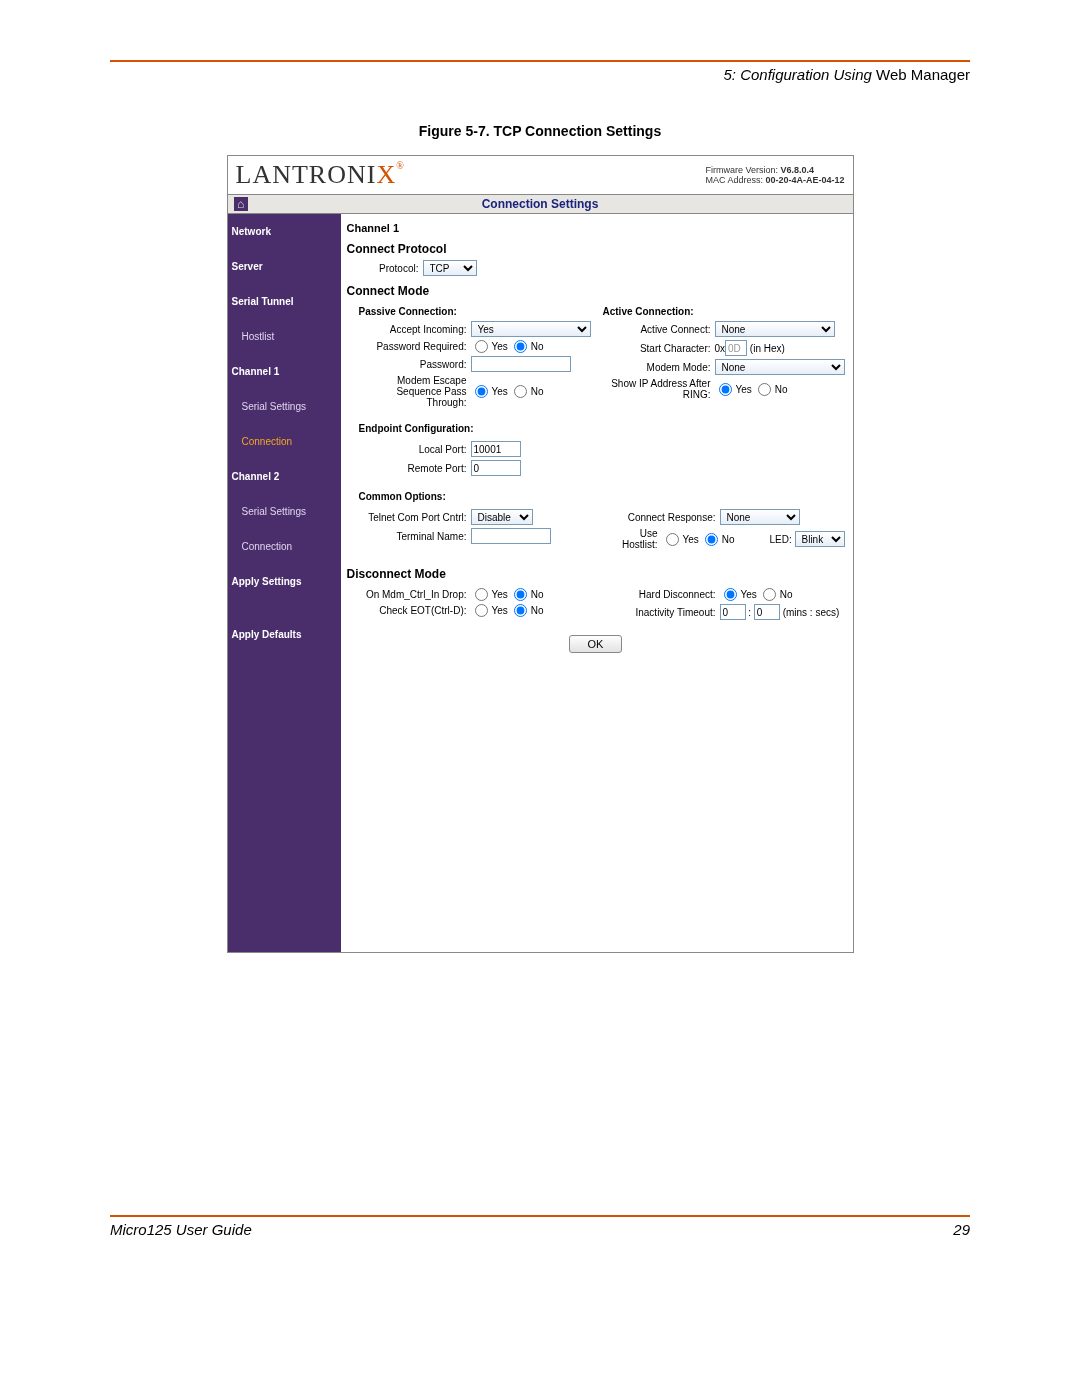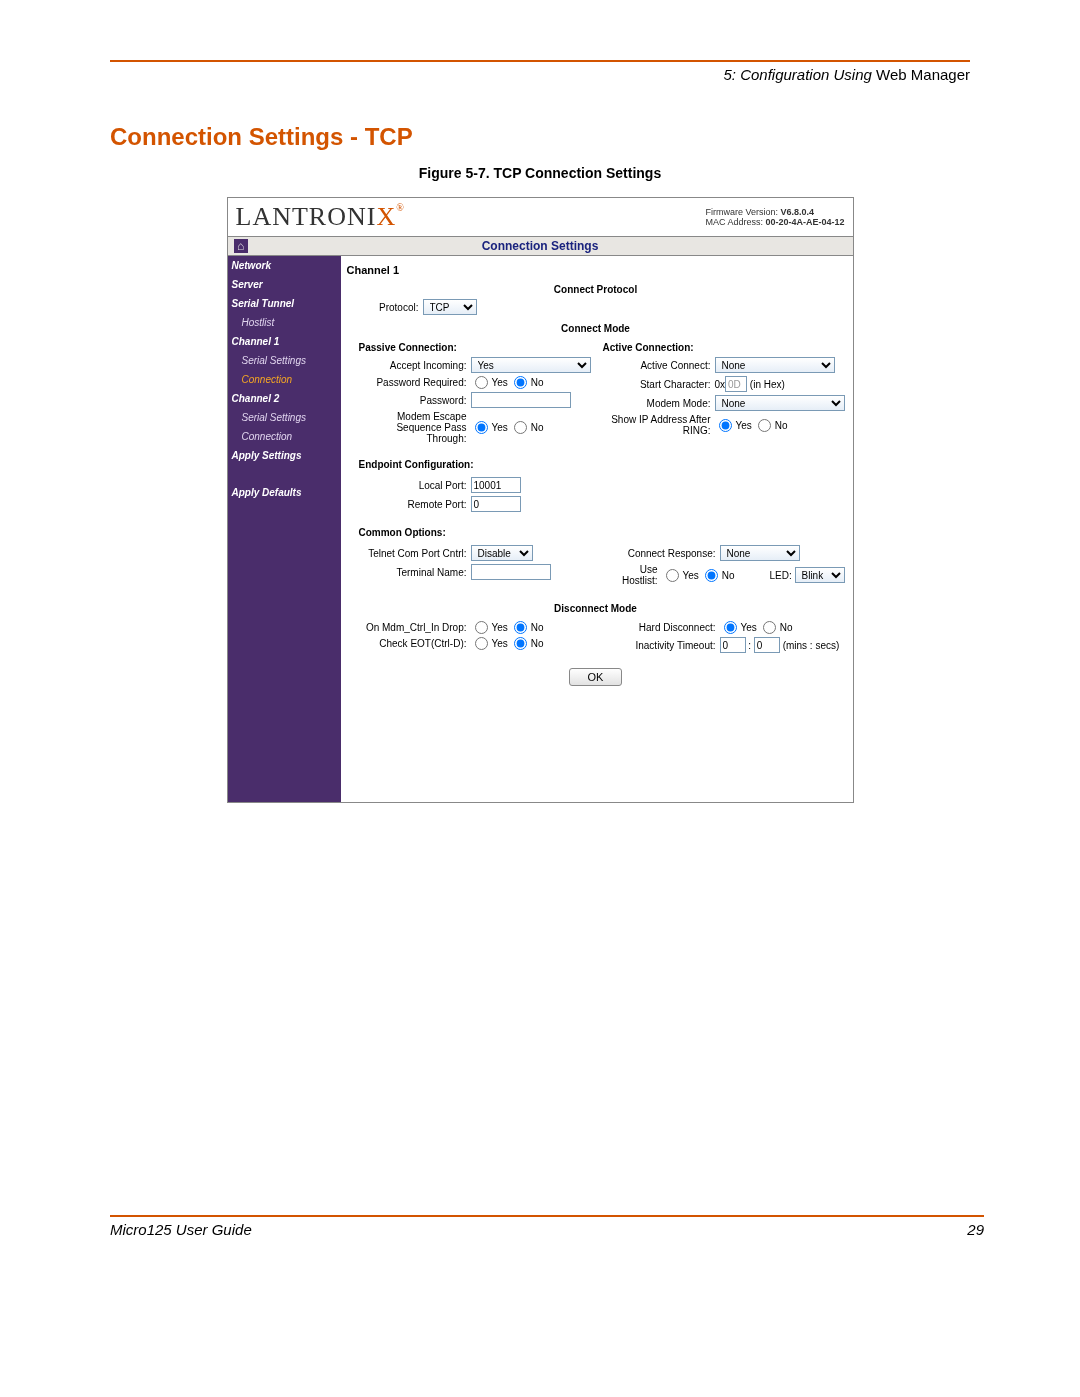--- a/index.html
+++ b/index.html
@@ -102,42 +102,40 @@
   }
   .body-row { display: flex; }
   .sidebar {
     width: 118px;
     background: #4a2d6b;
     color: #fff;
     font-size: 10px;
     padding-bottom: 300px;
   }
   .sidebar .item {
-    padding: 4px 4px;
-    font-style: italic;
+    padding: 12px 4px;
   }
   .sidebar .sub { padding-left: 14px; color: #e0d4ee;}
   .sidebar .bold { font-weight: bold; }
   .sidebar .active { color: #f5a623; }
   .sidebar .sep { height: 18px; }
   .content {
     flex: 1;
     padding: 4px 8px 12px 6px;
     color: #000;
   }
   .content h4 {
     font-size: 11px;
     font-weight: bold;
     margin: 4px 0 2px 0;
   }
   .content .section-lbl {
     font-weight: bold;
-    font-size: 10px;
+    font-size: 12px;
     margin: 8px 0 4px 0;
-    text-align: center;
   }
   .content .sub-lbl {
     font-weight: bold;
     font-size: 10px;
     margin: 4px 0 4px 12px;
   }
   .form-row {
     display: flex;
     align-items: center;
     margin: 3px 0 3px 12px;
@@ -182,37 +180,36 @@
   }
   .right-col .form-row .lbl { width: 108px; }
   .muted-input {
     background: #eee;
     color: #999;
     width: 22px;
   }
   
   .page-footer {
     position: absolute;
-    left: 110px; right: 96px;
+    left: 110px; right: 110px;
     bottom: 40px;
   }
   .ftr-line { border-top: 2px solid #d35400; margin-bottom: 4px;}
   .ftr-row { display: flex; justify-content: space-between; font-style: italic; font-size: 15px;}
   .ftr-row .pg { font-style: italic; }
 </style>
 </head>
 <body>
 
 <div class="page">
   <div class="hdr-line"></div>
   <div class="hdr-text">
     <span>5: Configuration Using</span><span class="wm"> Web Manager</span>
   </div>
 
-  <div class="section-title">Connection Settings - TCP</div>
   <div class="fig-caption">Figure 5-7. TCP Connection Settings</div>
 
   <div class="shot">
     <div class="shot-header">
       <span class="logo">
         <span>LANTRONI</span><span class="x">X</span><span class="r">®</span>
       </span>
       <div class="hdrinfo">
         <div><span class="lbl">Firmware Version:</span> <span class="val">V6.8.0.4</span></div>
         <div><span class="lbl">MAC Address:</span> <span class="val">00-20-4A-AE-04-12</span></div>

